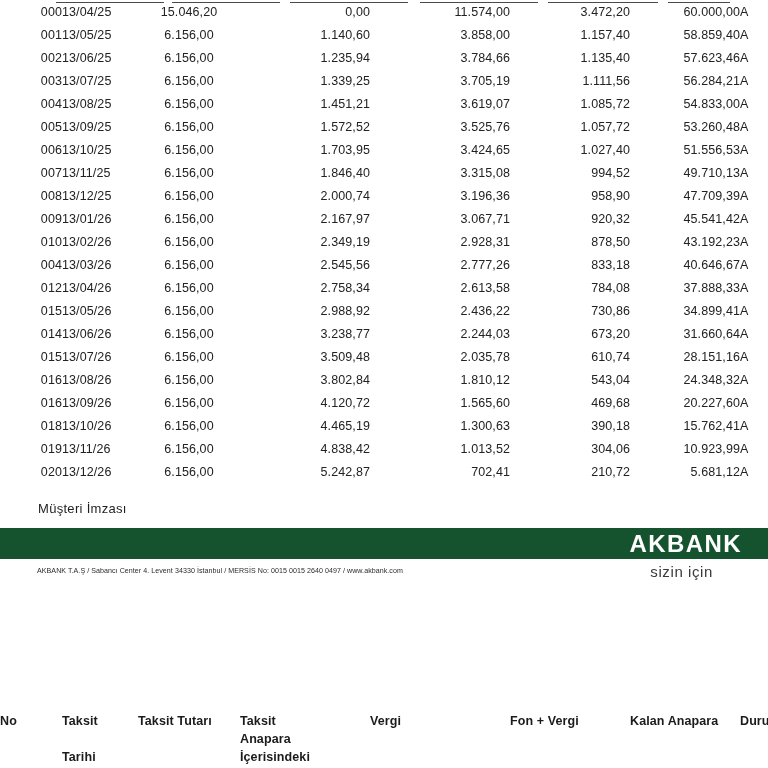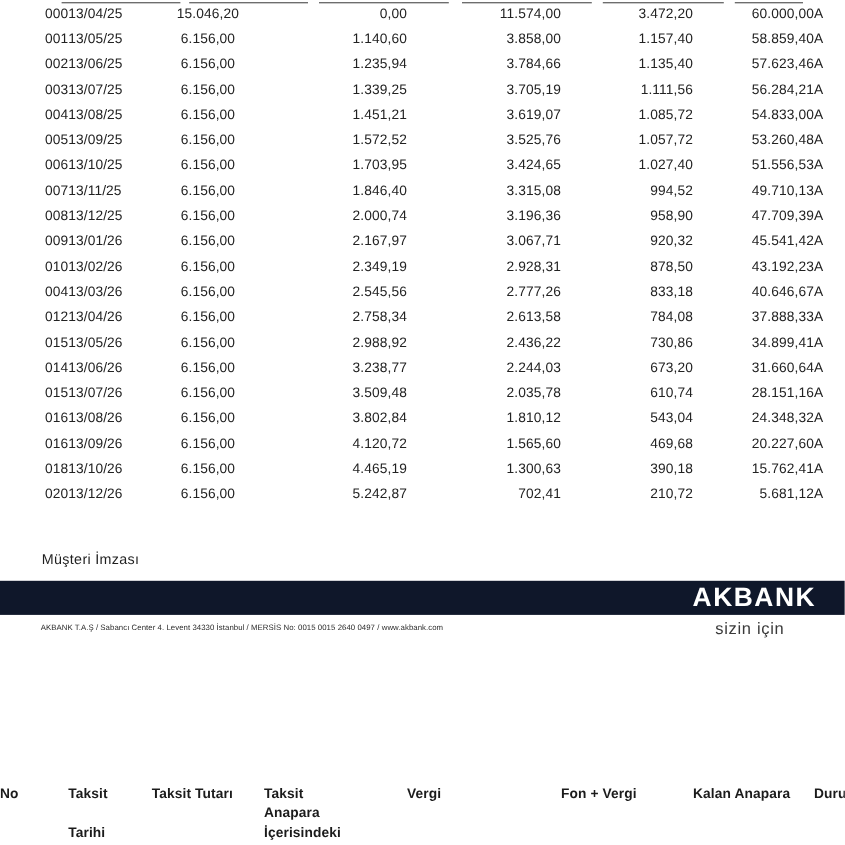--- a/index.html
+++ b/index.html
@@ -78,21 +78,21 @@
     letter-spacing: .3px;
   }
 
   
   .brand-band {
     position: absolute;
     left: 0;
     top: 528px;
     width: 768px;
     height: 31px;
-    background: #0f172a;
+    background: #14532d;
   }
   .brand-logo {
     position: absolute;
     right: 26px;
     top: 3px;
     font-size: 24px;
     font-weight: bold;
     color: #ffffff;
     letter-spacing: 1.4px;
     line-height: 25px;
@@ -350,20 +350,30 @@
           <td class="c-status">A</td>
         </tr>
         <tr>
           <td class="c-no">018</td>
           <td class="c-date">13/10/26</td>
           <td class="c-amount">6.156,00</td>
           <td class="c-princ">4.465,19</td>
           <td class="c-int">1.300,63</td>
           <td class="c-fon">390,18</td>
           <td class="c-rem">15.762,41</td>
+          <td class="c-status">A</td>
+        </tr>
+        <tr>
+          <td class="c-no">019</td>
+          <td class="c-date">13/11/26</td>
+          <td class="c-amount">6.156,00</td>
+          <td class="c-princ">4.838,42</td>
+          <td class="c-int">1.013,52</td>
+          <td class="c-fon">304,06</td>
+          <td class="c-rem">10.923,99</td>
           <td class="c-status">A</td>
         </tr>
         <tr>
           <td class="c-no">020</td>
           <td class="c-date">13/12/26</td>
           <td class="c-amount">6.156,00</td>
           <td class="c-princ">5.242,87</td>
           <td class="c-int">702,41</td>
           <td class="c-fon">210,72</td>
           <td class="c-rem">5.681,12</td>

